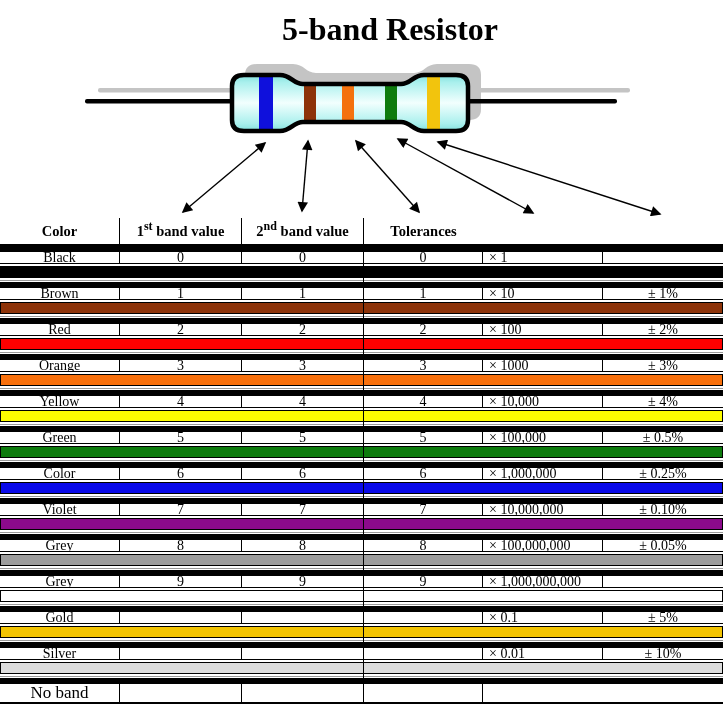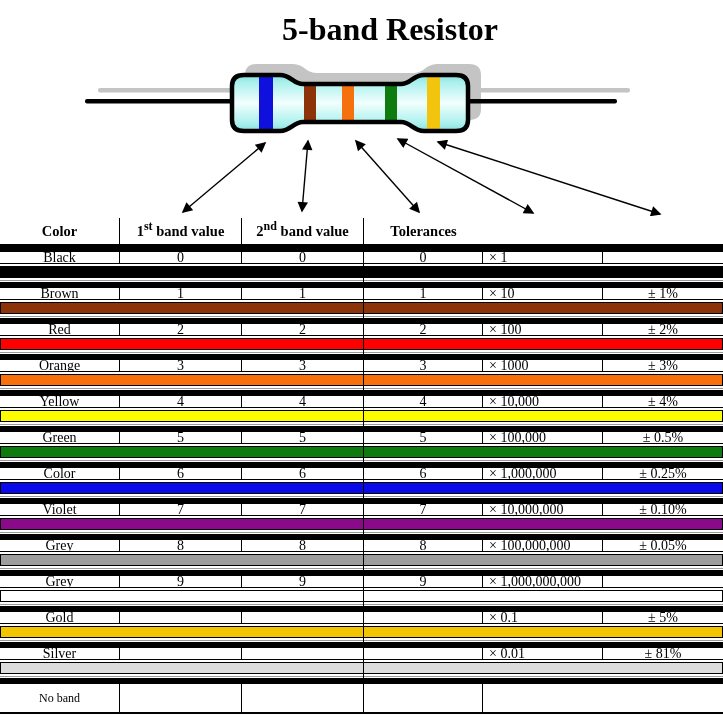--- a/index.html
+++ b/index.html
@@ -27,21 +27,21 @@
   .trow{
     height:18px;border-top:6px solid #000000;border-bottom:1px solid #000;
     box-sizing:border-box;font-size:14px;
   }
   .cell{
     display:flex;align-items:center;justify-content:center;
     border-right:1px solid #000;box-sizing:border-box;overflow:hidden;white-space:pre;
   }
   .cell:last-child{border-right:none;}
   .cell.mult{justify-content:flex-start;padding-left:6px;}
-  .trow.noband{height:36px;border-bottom:2.5px solid #000;font-size:12px;}
+  .trow.noband{height:26px;border-bottom:2.5px solid #000;font-size:17px;}
   .stripe-area{height:18px;position:relative;}
   .stripe{
     position:absolute;left:0;top:2px;width:723px;height:12px;
     border:1px solid #000;box-sizing:border-box;
   }
   .greyline{position:absolute;left:0;top:16px;width:723px;height:1px;background:#999;}
   .vline{position:absolute;left:362.5px;top:0;width:1.5px;height:100%;background:#000;}
 </style>
 </head>
 <body>
@@ -254,21 +254,21 @@
           <div class="greyline"></div>
         </div>
       </div>
       <div class="unit">
         <div class="trow grid6">
           <div class="cell">Silver</div>
           <div class="cell"></div>
           <div class="cell"></div>
           <div class="cell"></div>
           <div class="cell mult">× 0.01</div>
-          <div class="cell">± 81%</div>
+          <div class="cell">± 10%</div>
         </div>
         <div class="stripe-area">
           <div class="stripe" style="background: rgb(220, 220, 220);"></div>
           <div class="greyline"></div>
         </div>
       </div>
       <div class="unit">
         <div class="trow grid6 noband">
           <div class="cell">No band</div>
           <div class="cell"></div>

